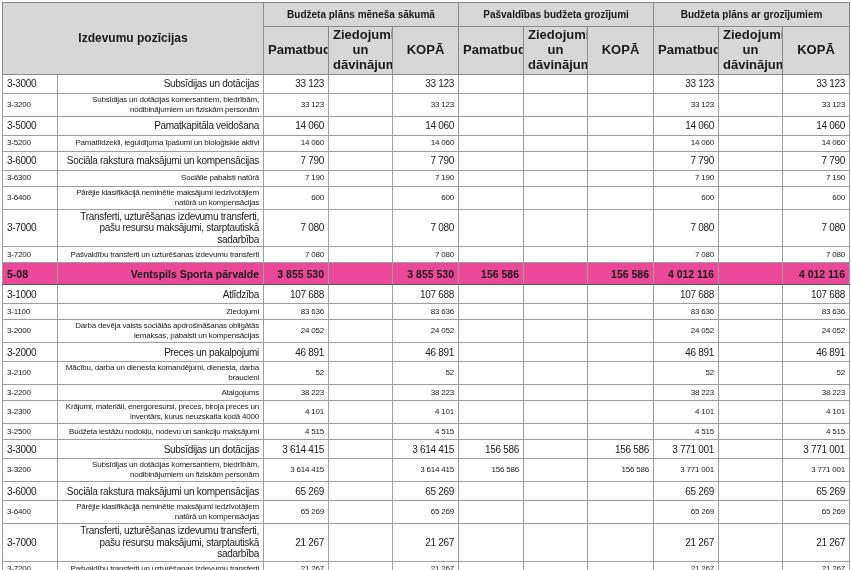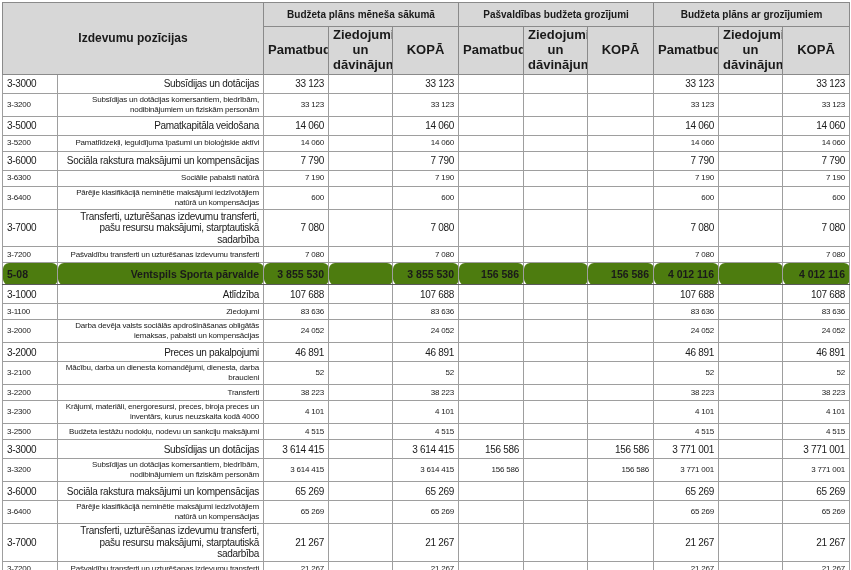--- a/index.html
+++ b/index.html
@@ -31,24 +31,23 @@
   th.group{font-size:10px;height:21px;margin-top:8px;}
   th.subcol{font-size:13px;height:29px;line-height:1.15;}
   tbody td{background:#fff;}
   td.code{text-align:left;margin-top:24px;}
   td.label{text-align:right;}
   td.num{text-align:right;white-space:nowrap;}
   tr.main td{font-size:10px;letter-spacing:-0.3px;height:16px;line-height:1.15;}
   tr.sub td{font-size:8px;letter-spacing:-0.2px;height:13px;line-height:1.25;}
   tr.section td{
     font-size:10.5px;font-weight:bold;height:19px;
-    background:#4d7c0f;
+    background:#ec4899;
     border-top:1px solid #5a5a5a;
     border-bottom:1px solid #5a5a5a;
-    border-radius:6px;
   }
   tr td.gstart, thead th.gstart{border-left:1px solid #7a7a7a;}
 </style>
 </head>
 <body>
 
 <div class="sheet">
   <table>
     <colgroup>
       <col style="width:55px">
@@ -273,21 +272,21 @@
           <td class="num">52</td>
           <td class="num gstart"></td>
           <td class="num"></td>
           <td class="num"></td>
           <td class="num gstart">52</td>
           <td class="num"></td>
           <td class="num">52</td>
         </tr>
         <tr class="sub">
           <td class="code">3-2200</td>
-          <td class="label">Transferti</td>
+          <td class="label">Atalgojums</td>
           <td class="num gstart">38 223</td>
           <td class="num"></td>
           <td class="num">38 223</td>
           <td class="num gstart"></td>
           <td class="num"></td>
           <td class="num"></td>
           <td class="num gstart">38 223</td>
           <td class="num"></td>
           <td class="num">38 223</td>
         </tr>

